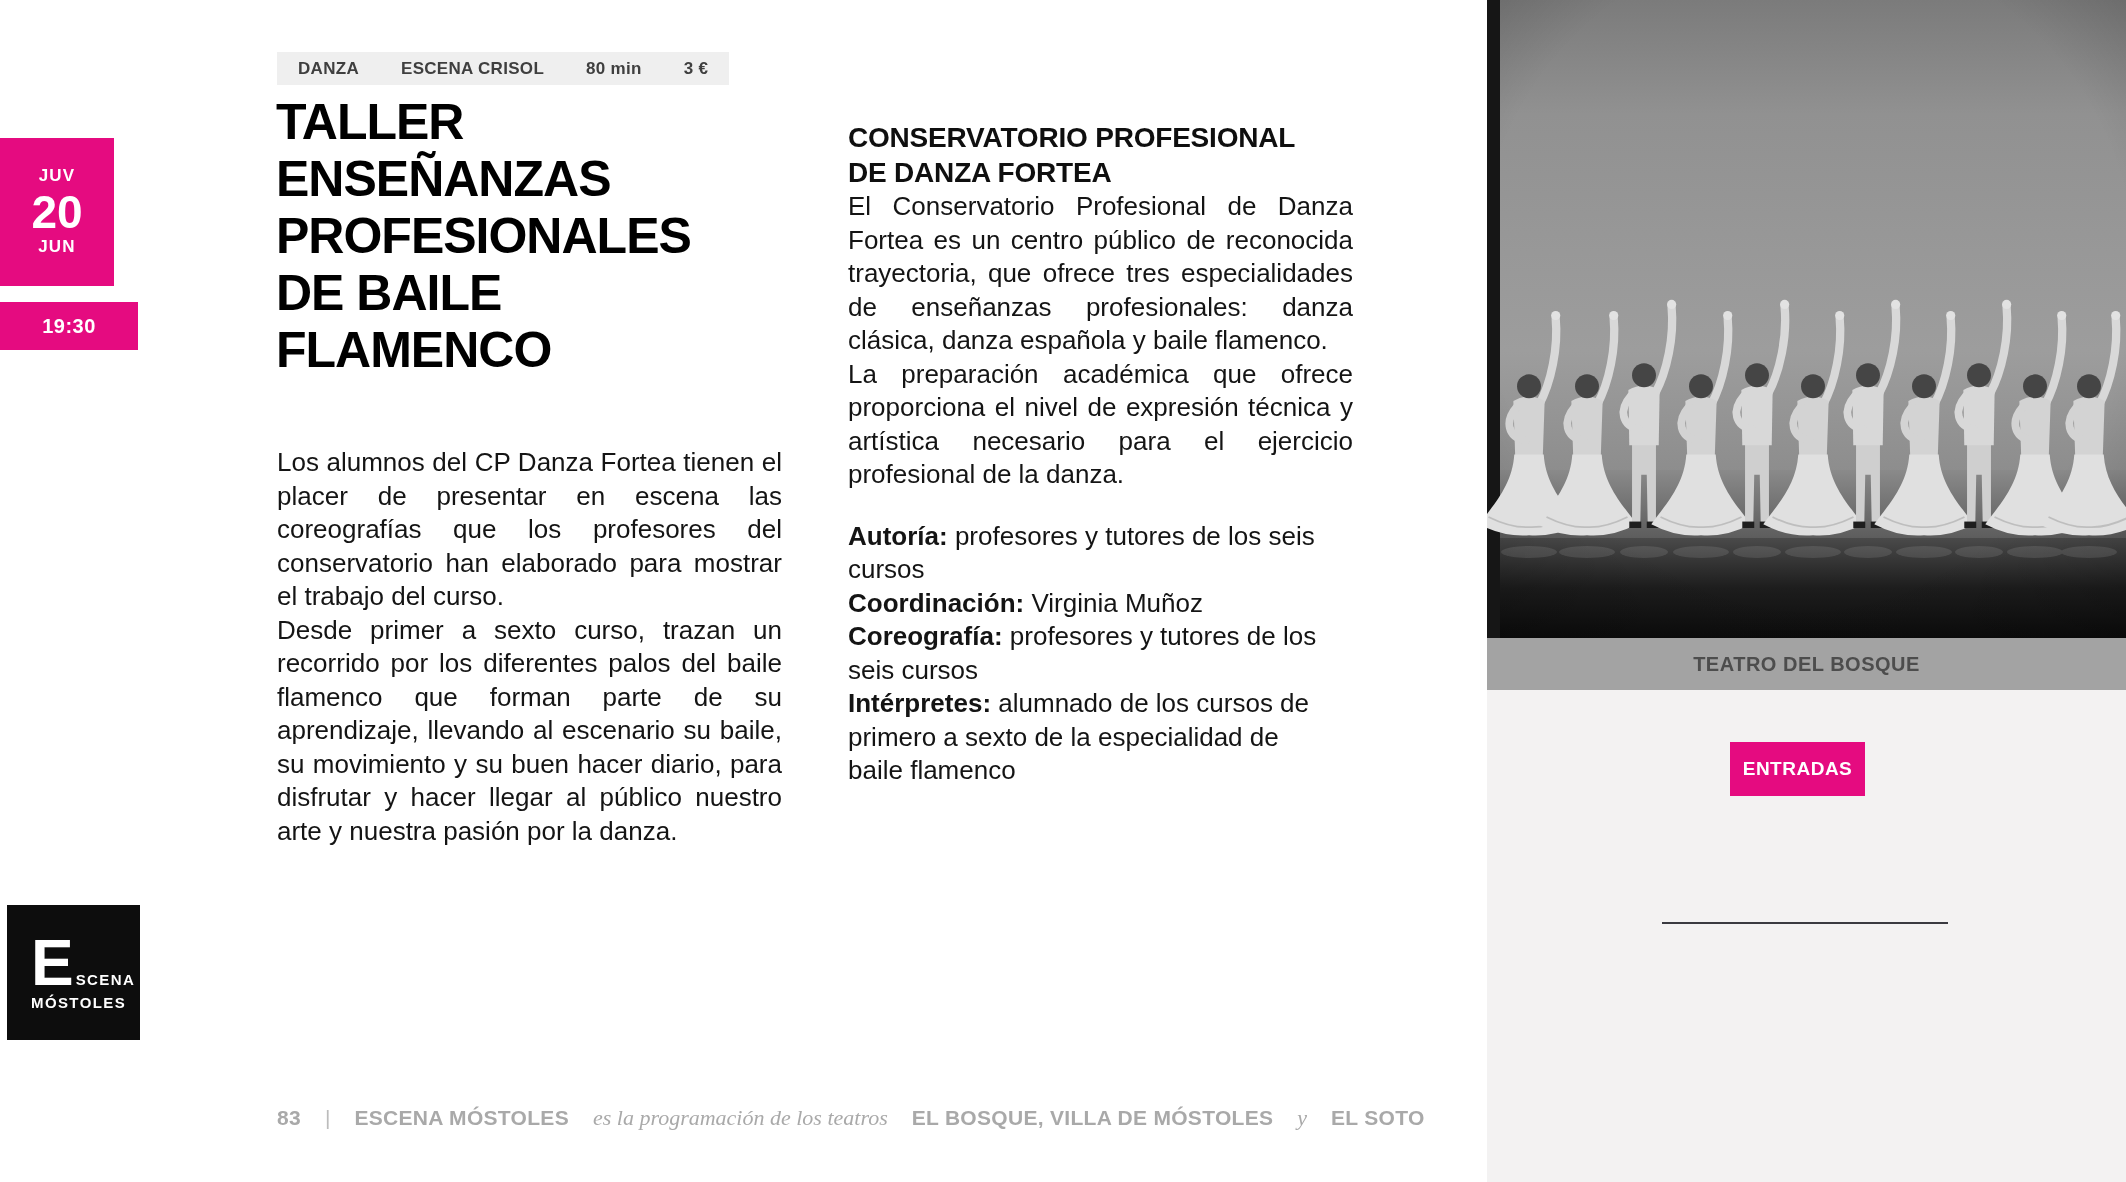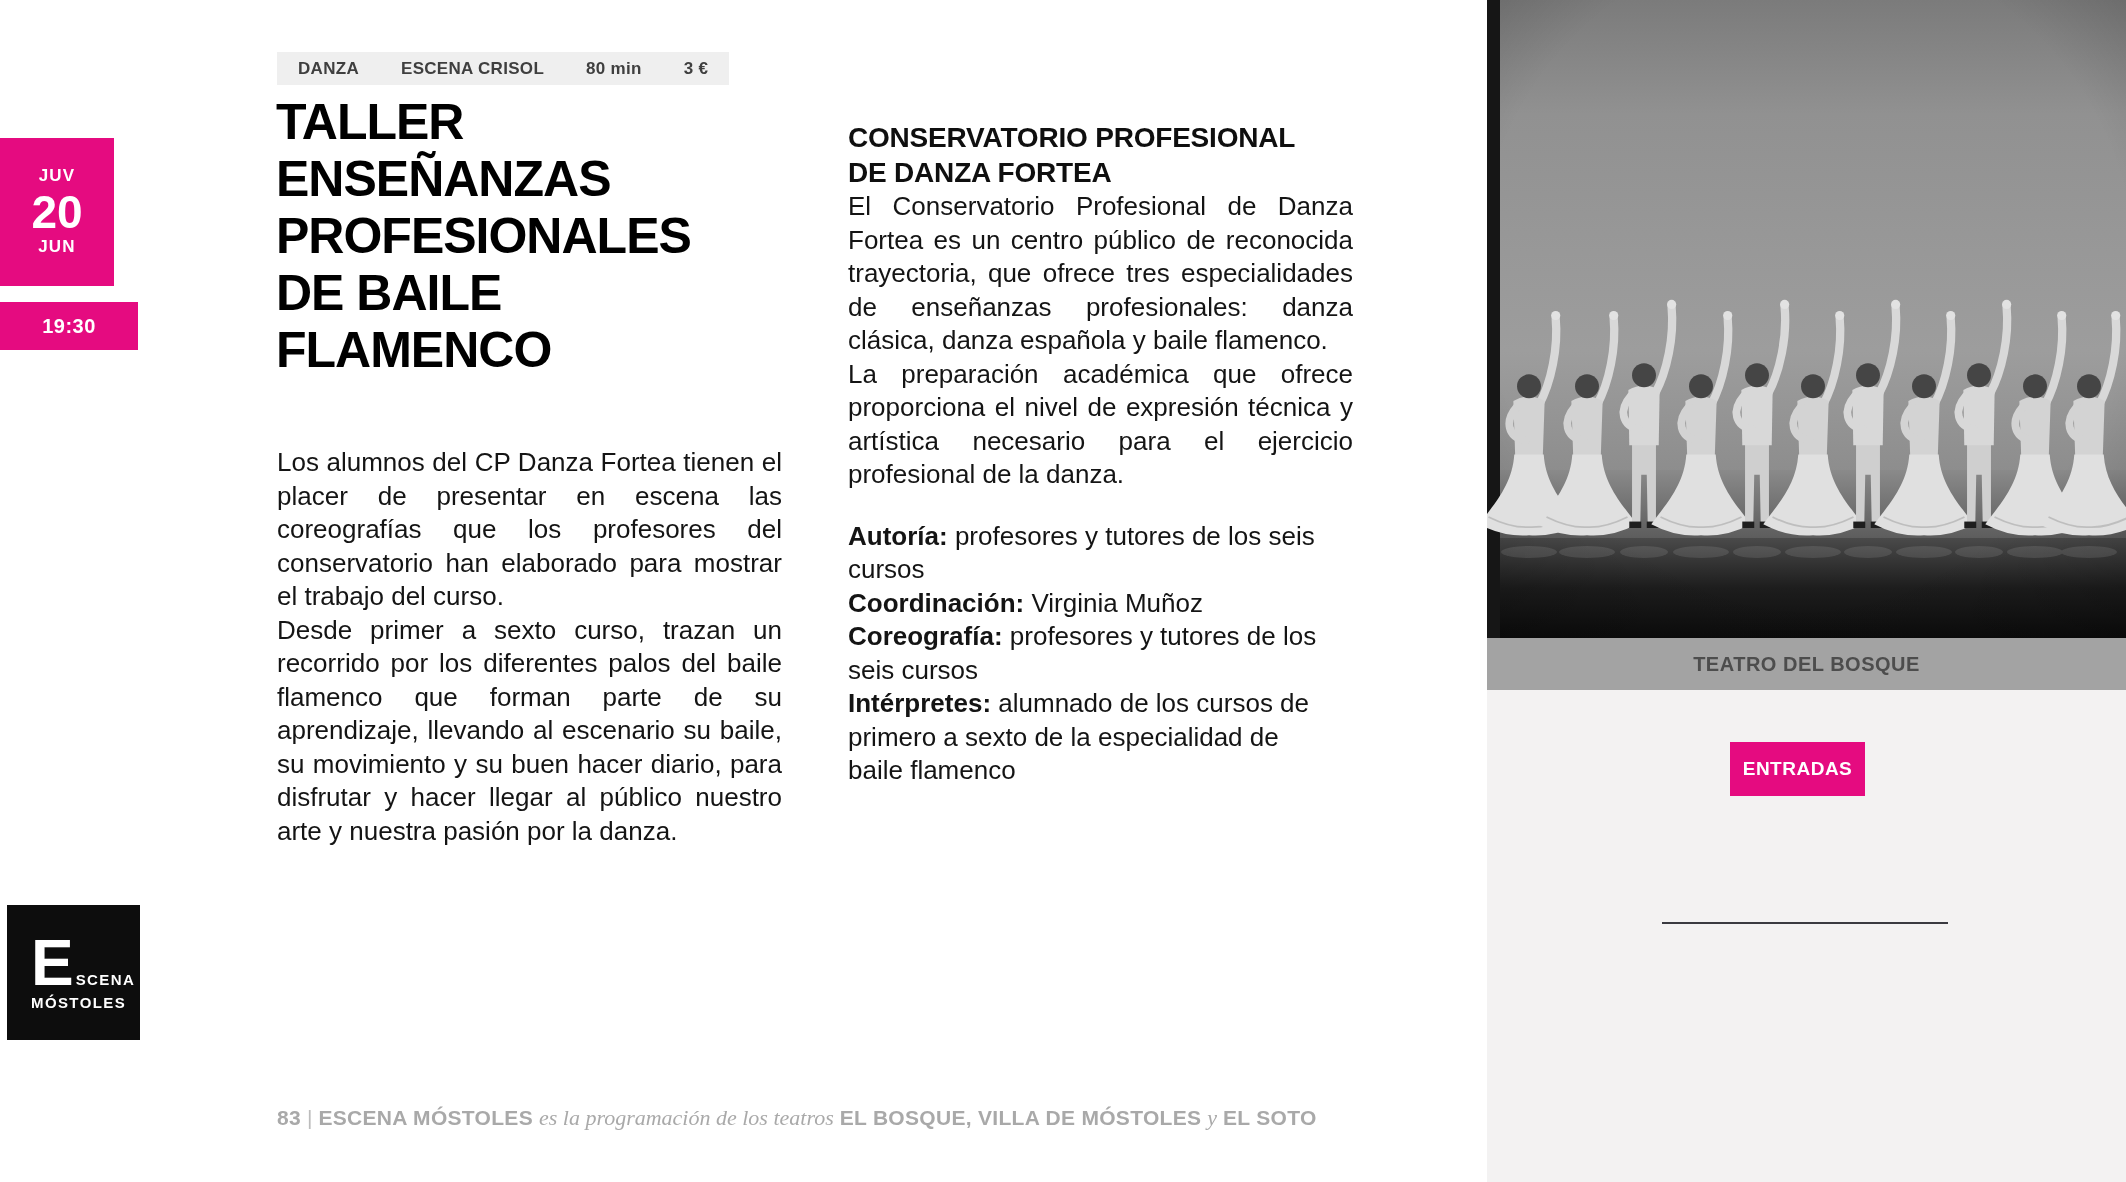--- a/index.html
+++ b/index.html
@@ -52,21 +52,21 @@
   
   .logo{position:absolute;left:7px;top:905px;width:133px;height:135px;background:#0d0d0d;color:#fff;
         box-sizing:border-box;padding:34px 0 0 24px;}
   .logo-row{display:flex;align-items:baseline;}
   .logo-e{font-size:64px;font-weight:bold;line-height:.78;}
   .logo-scena{font-size:15px;font-weight:bold;letter-spacing:1.4px;margin-left:2px;}
   .logo-mostoles{font-size:15px;font-weight:bold;letter-spacing:1.4px;margin-top:5px;}
 
   
   .footer{position:absolute;left:277px;top:1105px;font-size:21px;color:#a9a9a9;
-          display:flex;align-items:baseline;gap:6px;white-space:nowrap;}
+          display:flex;align-items:baseline;gap:24px;white-space:nowrap;}
   .f-bold{font-weight:bold;letter-spacing:.3px;}
   .f-bar{font-weight:normal;color:#bcbcbc;}
   .f-serif{font-family:"Liberation Serif",serif;font-style:italic;font-size:22px;}
 </style>
 </head>
 <body>
 
 <div class="page" style="--accent: #e50b80;">
 
   <div class="tags">

